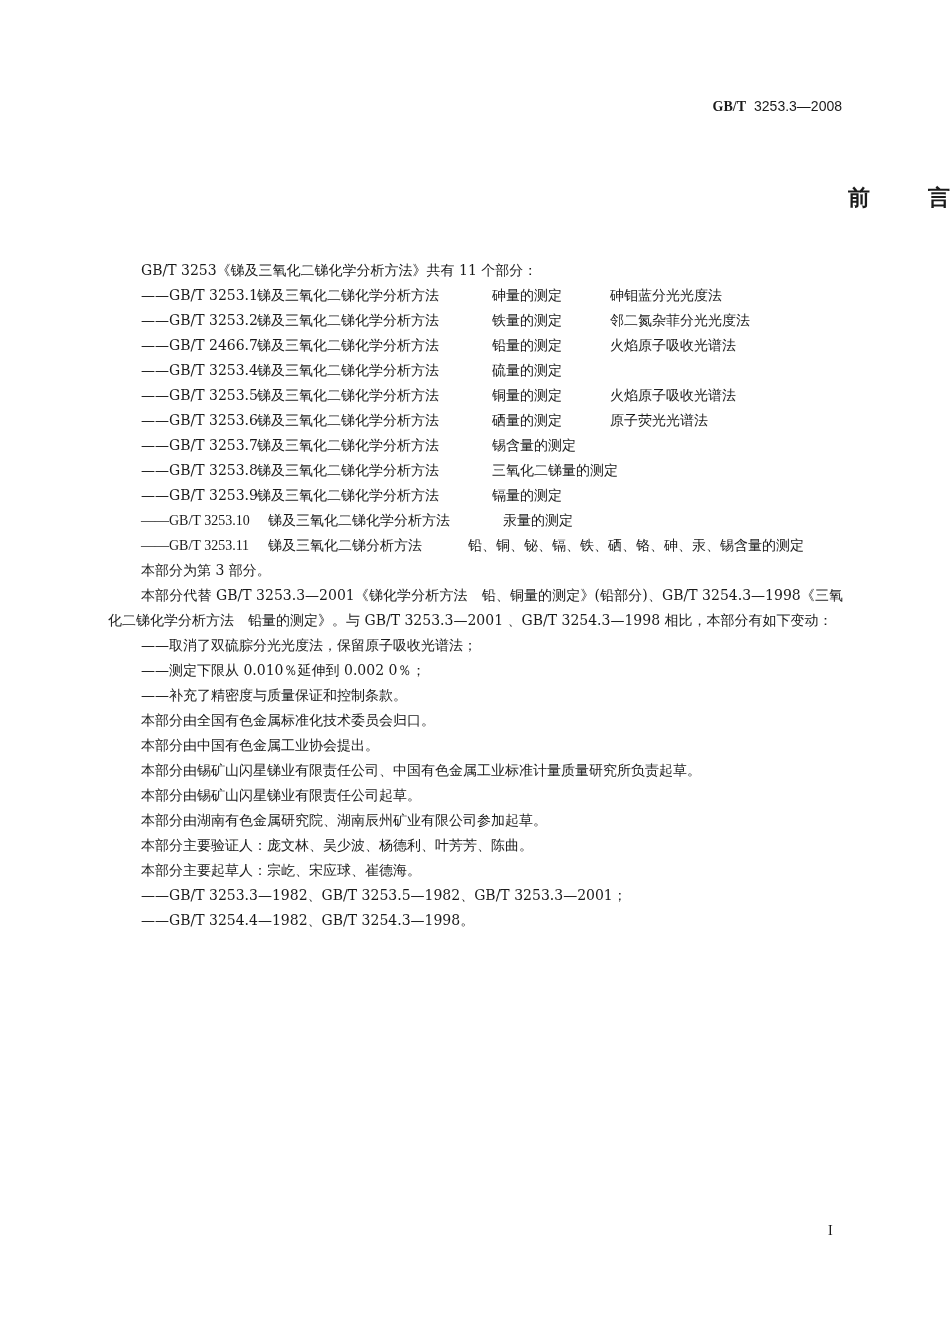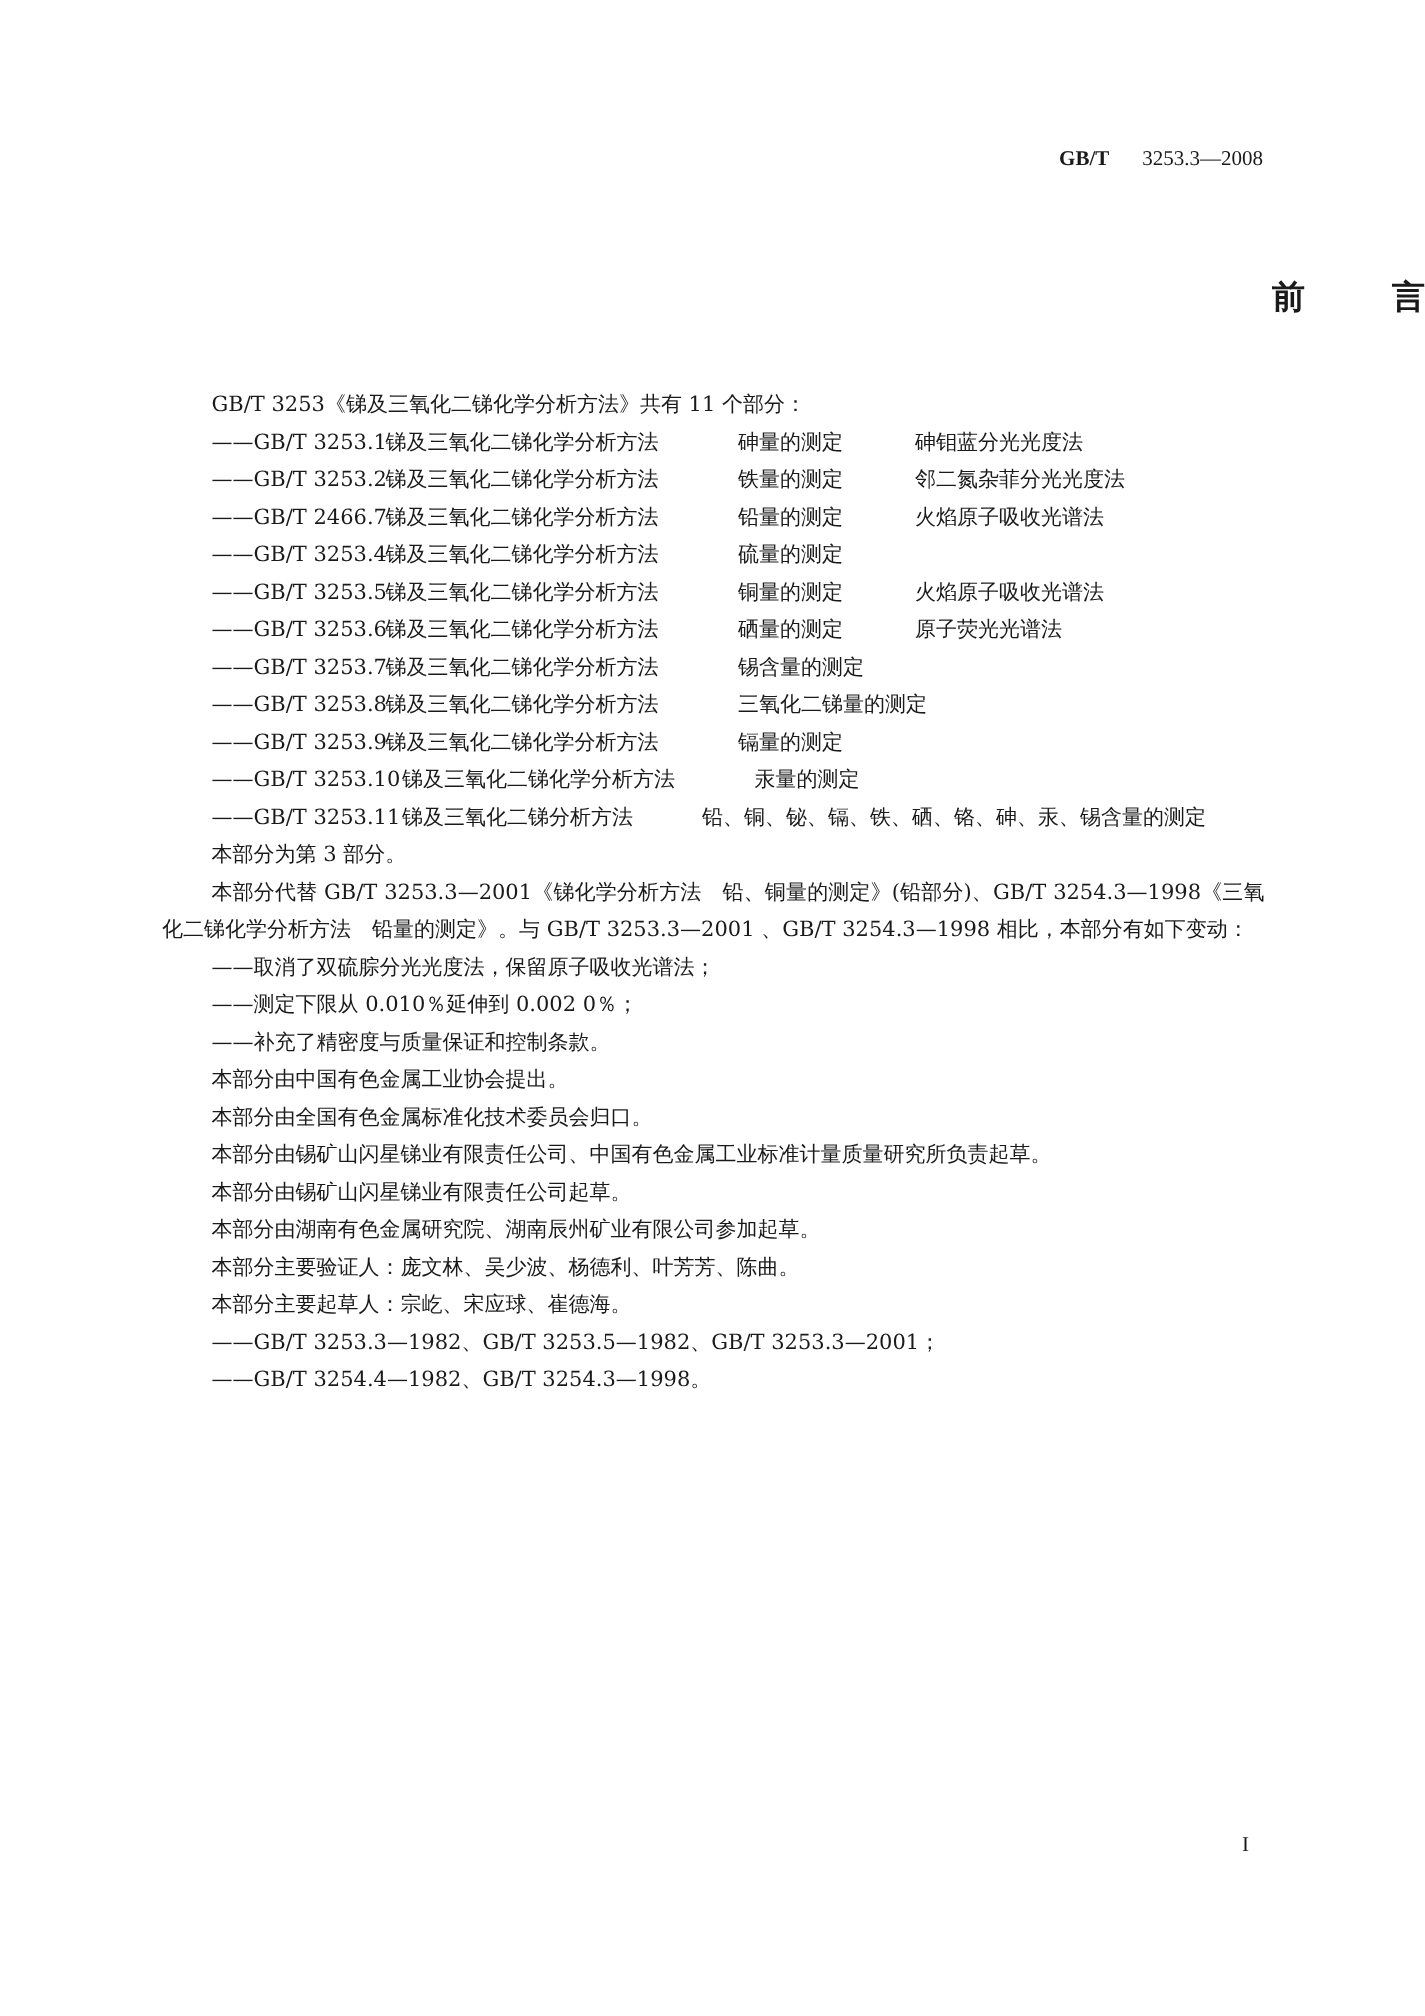--- a/index.html
+++ b/index.html
@@ -1,30 +1,30 @@
 <!DOCTYPE html>
 <html><head>
 <meta charset="utf-8">
 <style>
   html, body { margin:0; padding:0; background:#ffffff; }
   body { width:950px; height:1344px; position:relative; overflow:hidden;
          font-family:"DejaVu Serif","Liberation Serif",serif; color:#1a1a1a; }
   .header { position:absolute; top:98px; right:108px; font-size:14px; }
   .header .code { font-family:"Liberation Serif",serif; font-weight:bold; }
-  .header .num { font-family:Liberation Serif, serif; margin-left:22px; }
+  .header .num { font-family:Liberation Sans, sans-serif; margin-left:8px; }
   .title { position:absolute; top:183px; left:0; width:950px; text-align:right;
            font-family:"DejaVu Sans",sans-serif; font-size:22px; font-weight:bold; letter-spacing:0; }
   .title span { display:inline-block; }
   .title .gap { width:58px; }
   .body { position:absolute; top:258px; left:108px; width:735px; font-size:14px; line-height:25px; }
   .line { white-space:nowrap; }
   .ind { padding-left:33px; }
   .item { padding-left:33px; white-space:nowrap; }
   .item .code { display:inline-block; width:116px; }
-  .item .code.w { width:127px; }
+  .item .code.w { width:127px;font-family:Liberation Serif, serif; }
   .item .c2 { display:inline-block; width:235px; }
   .item .c3 { display:inline-block; width:118px; }
   .para { text-indent:33px; text-align:justify; }
   .pagenum { position:absolute; top:1223px; left:828px; font-size:14px; font-family:"Liberation Serif",serif; }
 </style>
 </head>
 <body>
 
 <div class="header">
   <span class="code">GB/T</span><span class="num">3253.3—2008</span>
@@ -54,22 +54,22 @@
   <div class="line ind">本部分为第 3 部分。</div>
   <div class="para">本部分代替 GB/T 3253.3—2001《锑化学分析方法　铅、铜量的测定》(铅部分)、GB/T 3254.3—1998《三氧化二锑化学分析方法　铅量的测定》。与 GB/T 3253.3—2001 、GB/T 3254.3—1998 相比，本部分有如下变动：</div>
 
   <div>
     <div class="line ind">——取消了双硫腙分光光度法，保留原子吸收光谱法；</div>
     <div class="line ind">——测定下限从 0.010％延伸到 0.002 0％；</div>
     <div class="line ind">——补充了精密度与质量保证和控制条款。</div>
   </div>
 
   <div>
+    <div class="line ind">本部分由全国有色金属标准化技术委员会归口。</div>
     <div class="line ind">本部分由中国有色金属工业协会提出。</div>
-    <div class="line ind">本部分由全国有色金属标准化技术委员会归口。</div>
     <div class="line ind">本部分由锡矿山闪星锑业有限责任公司、中国有色金属工业标准计量质量研究所负责起草。</div>
     <div class="line ind">本部分由锡矿山闪星锑业有限责任公司起草。</div>
     <div class="line ind">本部分由湖南有色金属研究院、湖南辰州矿业有限公司参加起草。</div>
     <div class="line ind">本部分主要验证人：庞文林、吴少波、杨德利、叶芳芳、陈曲。</div>
     <div class="line ind">本部分主要起草人：宗屹、宋应球、崔德海。</div>
   </div>
 
   <div>
     <div class="line ind">——GB/T 3253.3—1982、GB/T 3253.5—1982、GB/T 3253.3—2001；</div>
     <div class="line ind">——GB/T 3254.4—1982、GB/T 3254.3—1998。</div>

